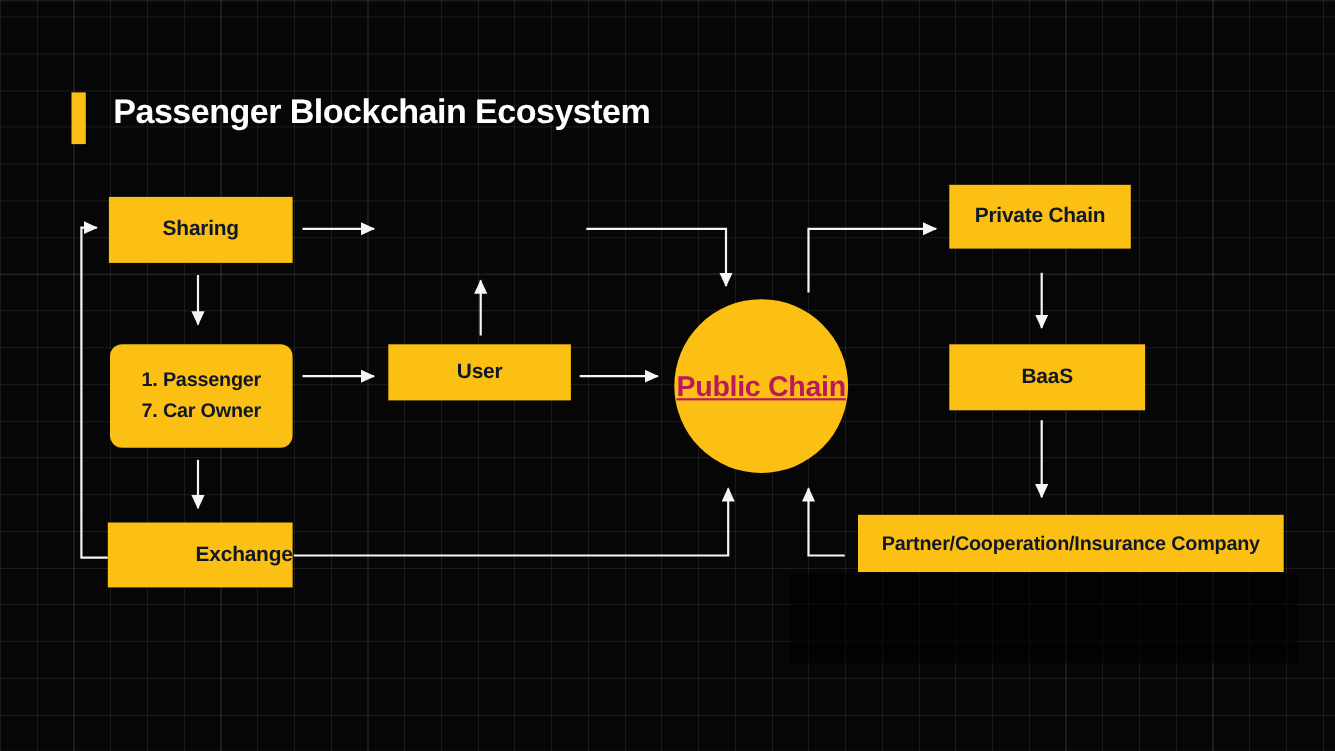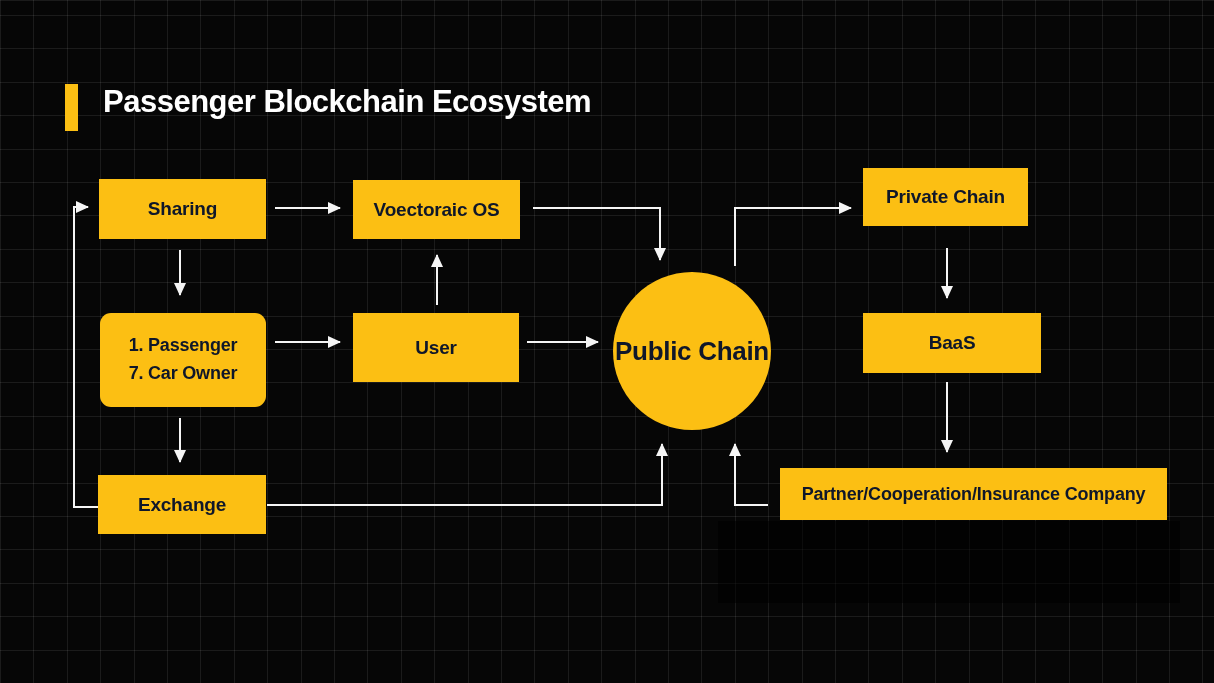--- a/index.html
+++ b/index.html
@@ -53,27 +53,28 @@
     border-radius: 11px;
   }
   .node.two-line .lines { text-align: left; }
   .node.partner { font-size: 18px; }
   .circle-node {
     position: absolute;
     left: 613px; top: 272px;
     width: 158px; height: 158px;
     border-radius: 50%;
     background: #FCBF13;
-    color: #0f172a;
+    color: #be185d;
     font-weight: bold;
     font-size: 26px;
     display: flex;
     align-items: center;
     justify-content: center;
     letter-spacing: -0.3px;
+    text-decoration: underline;
   }
   .shadow-rect {
     position: absolute;
     left: 718px; top: 521px;
     width: 462px; height: 82px;
     background: rgba(0,0,0,0.55);
   }
   svg.connectors {
     position: absolute;
     left: 0; top: 0;
@@ -113,44 +114,41 @@
 
   <div class="title-bar"></div>
   <div class="page-title">Passenger Blockchain Ecosystem</div>
 
   <div class="shadow-rect"></div>
 
   <div class="node" style="left:99px; top:179px; width:167px; height:60px;">
     <span>Sharing</span>
   </div>
 
-  <div class="node" style="left:353px; top:180px; width:167px; height:59px;">
-    <span>Voectoraic OS</span>
-  </div>
 
   <div class="node" style="left:863px; top:168px; width:165px; height:58px;">
     <span>Private Chain</span>
   </div>
 
   <div class="node two-line" style="left:100px; top:313px; width:166px; height:94px;">
     <div class="lines">
       <div>1. Passenger</div>
       <div>7. Car Owner</div>
     </div>
   </div>
 
-  <div class="node" style="left:353px; top:313px; width:166px; height:69px;">
+  <div class="node" style="left:353px; top:313px; width:166px; height:51px;">
     <span>User</span>
   </div>
 
   <div class="node" style="left:863px; top:313px; width:178px; height:60px;">
     <span>BaaS</span>
   </div>
 
-  <div class="node" style="left:98px; top:475px; width:168px; height:59px;">
+  <div class="node" style="left:98px; top:475px; width:168px; height:59px;justify-content:flex-end;">
     <span>Exchange</span>
   </div>
 
   <div class="node partner" style="left:768px; top:468px; width:387px; height:52px;margin-left:12px;">
     <span>Partner/Cooperation/Insurance Company</span>
   </div>
 
   <div class="circle-node">
     <span>Public Chain</span>
   </div>

